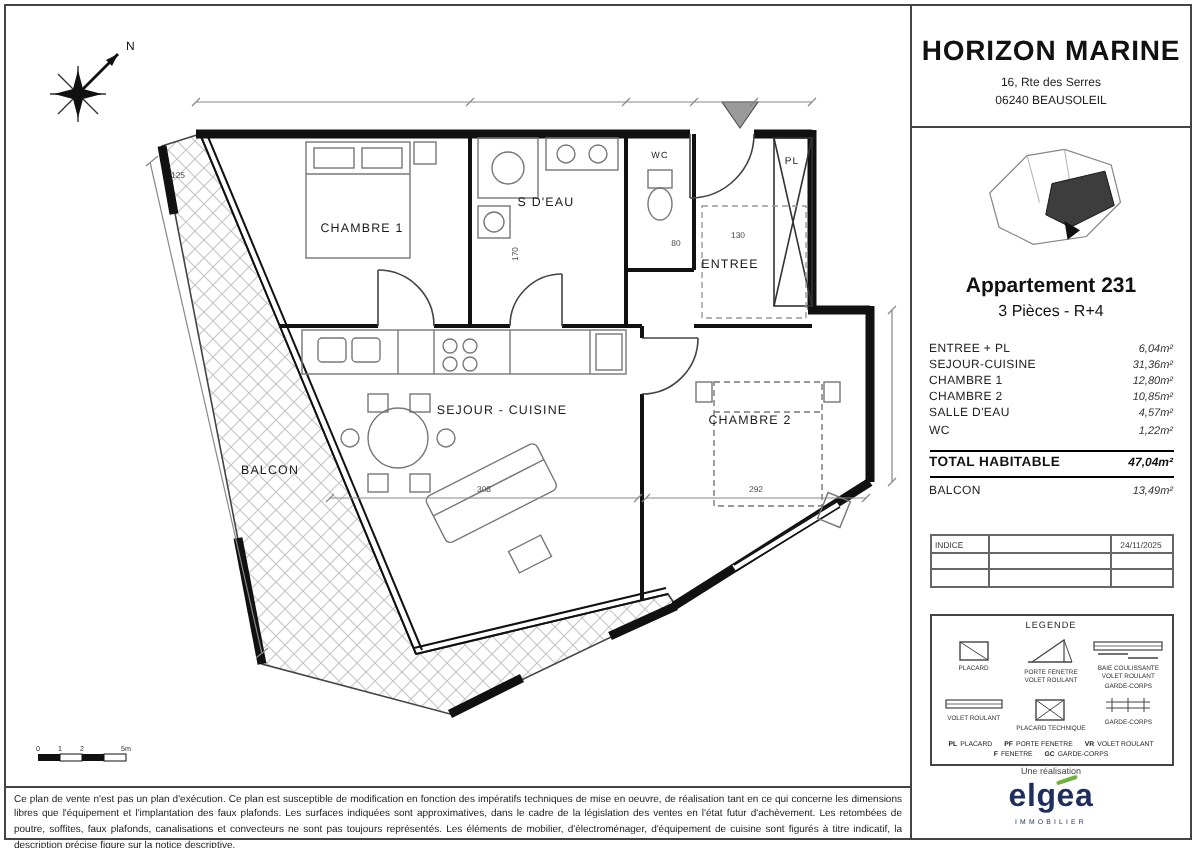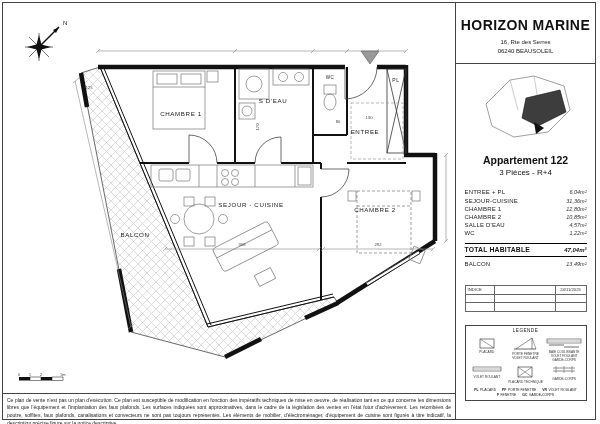--- a/index.html
+++ b/index.html
@@ -245,21 +245,21 @@
     </div>
     <div class="rp-divider"></div>
 
     <svg class="keyplan" width="104" height="80" viewBox="0 0 104 80">
       <path d="M12,34 L36,10 L60,6 L90,16 L96,40 L74,62 L40,67 L18,56 Z" fill="#fff" stroke="#888" stroke-width="0.8"></path>
       <path d="M36,10 L44,40 M60,6 L64,30" stroke="#aaa" stroke-width="0.6"></path>
       <polygon points="52,28 86,20 92,42 64,56 48,48" fill="#3d3d3d" stroke="#111" stroke-width="0.6"></polygon>
       <polygon points="60,52 70,58 62,64" fill="#111"></polygon>
     </svg>
 
-    <div class="apt-name">Appartement 122</div>
+    <div class="apt-name">Appartement 231</div>
     <div class="apt-type">3 Pièces - R+4</div>
 
     <div class="areas">
       <div class="area-row">
         <span class="area-label">ENTREE + PL</span>
         <span class="area-value">6,04m²</span>
       </div>
       <div class="area-row">
         <span class="area-label">SEJOUR-CUISINE</span>
         <span class="area-value">31,36m²</span>
@@ -362,17 +362,25 @@
       </div>
       <div class="legend-codes">
         <span class="legend-code"><b>PL</b><span>PLACARD</span></span>
         <span class="legend-code"><b>PF</b><span>PORTE FENETRE</span></span>
         <span class="legend-code"><b>VR</b><span>VOLET ROULANT</span></span>
         <span class="legend-code"><b>F</b><span>FENETRE</span></span>
         <span class="legend-code"><b>GC</b><span>GARDE-CORPS</span></span>
       </div>
     </div>
 
+    <div class="branding">
+      <div class="branding-prefix">Une réalisation</div>
+      <div class="logo">
+        <span class="logo-accent"></span>
+        <span>elgea</span>
+      </div>
+      <div class="logo-tagline">IMMOBILIER</div>
+    </div>
   </div>
 
   <div class="disclaimer">Ce plan de vente n'est pas un plan d'exécution. Ce plan est susceptible de modification en fonction des impératifs techniques de mise en oeuvre, de réalisation tant en ce qui concerne les dimensions libres que l'équipement et l'implantation des faux plafonds. Les surfaces indiquées sont approximatives, dans le cadre de la législation des ventes en l'état futur d'achèvement. Les retombées de poutre, soffites, faux plafonds, canalisations et convecteurs ne sont pas toujours représentés. Les éléments de mobilier, d'électroménager, d'équipement de cuisine sont figurés à titre indicatif, la description précise figure sur la notice descriptive.</div>
 
 </div>
 
 </body></html>

